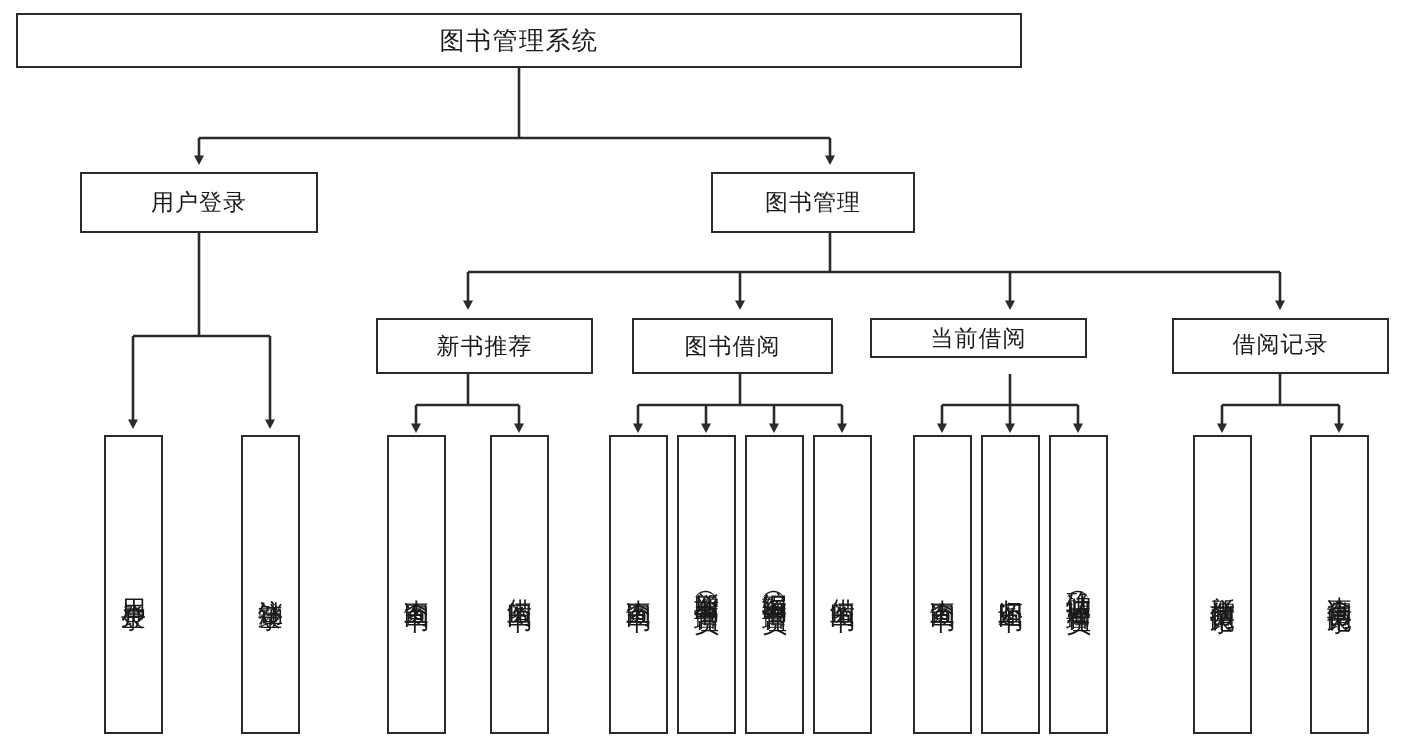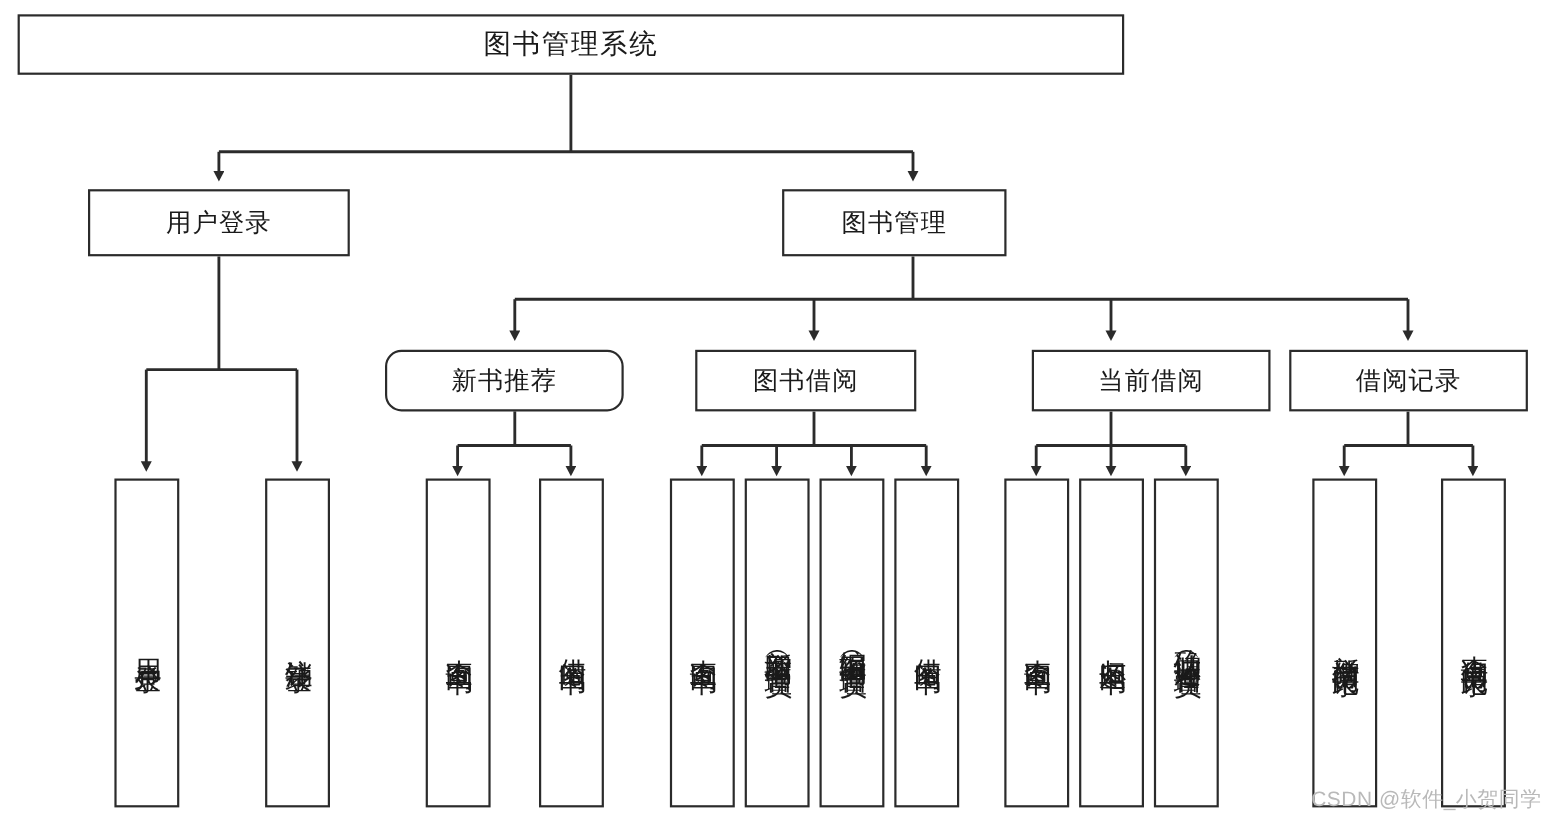--- a/index.html
+++ b/index.html
@@ -143,33 +143,33 @@
   </div>
 
   <div class="node horizontal" style="left:80px; top:172px; width:238px; height:61px;">
     <span class="node-label">用户登录</span>
   </div>
 
   <div class="node horizontal" style="left:711px; top:172px; width:204px; height:61px;">
     <span class="node-label">图书管理</span>
   </div>
 
-  <div class="node horizontal" style="left:350px; top:318px; width:217px; height:56px;border-radius:15px;">
+  <div class="node horizontal" style="left:376px; top:318px; width:217px; height:56px;">
     <span class="node-label">新书推荐</span>
   </div>
 
   <div class="node horizontal" style="left:632px; top:318px; width:201px; height:56px;">
     <span class="node-label">图书借阅</span>
   </div>
 
-  <div class="node horizontal" style="left:938px; top:318px; width:217px; height:56px;">
+  <div class="node horizontal" style="left:870px; top:318px; width:217px; height:40px;">
     <span class="node-label">当前借阅</span>
   </div>
 
-  <div class="node horizontal" style="left:1172px; top:318px; width:217px; height:56px;">
+  <div class="node horizontal" style="left:1172px; top:318px; width:217px; height:56px;font-family:Liberation Mono, monospace;">
     <span class="node-label">借阅记录</span>
   </div>
 
   <div class="node vertical" style="left:104px; top:435px; width:59px; height:299px;">
     <span class="node-label">用户登录</span>
   </div>
 
   <div class="node vertical" style="left:241px; top:435px; width:59px; height:299px;">
     <span class="node-label">注销登录</span>
   </div>
@@ -211,15 +211,14 @@
   </div>
 
   <div class="node vertical" style="left:1193px; top:435px; width:59px; height:299px;">
     <span class="node-label">新增借阅记录</span>
   </div>
 
   <div class="node vertical" style="left:1310px; top:435px; width:59px; height:299px;">
     <span class="node-label">查询借阅记录</span>
   </div>
 
-  <div class="watermark" style="left:1192px; top:714px;">CSDN @软件_小贺同学</div>
 
 </div>
 
 </body></html>

